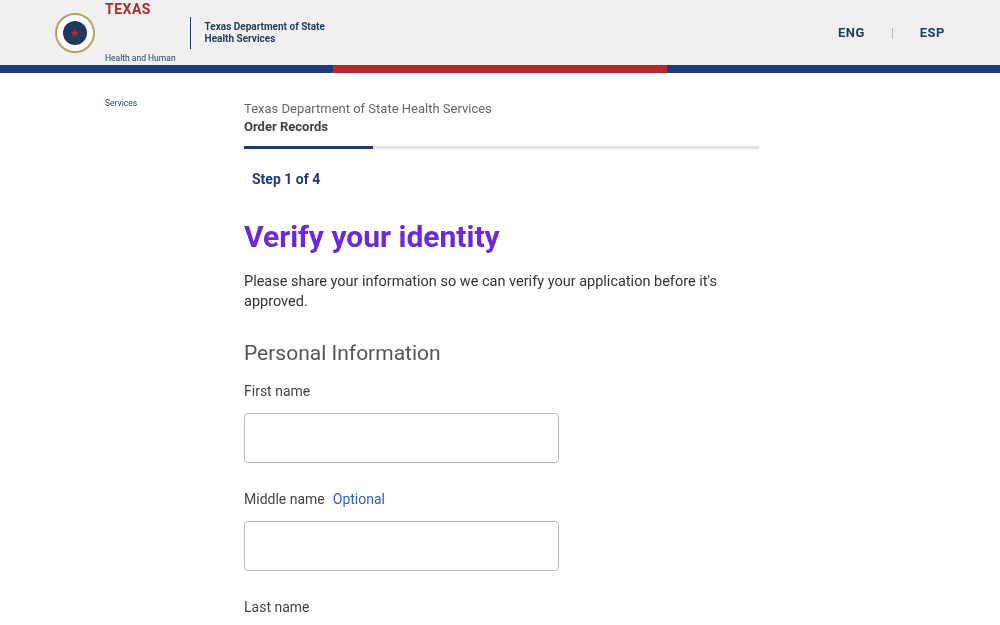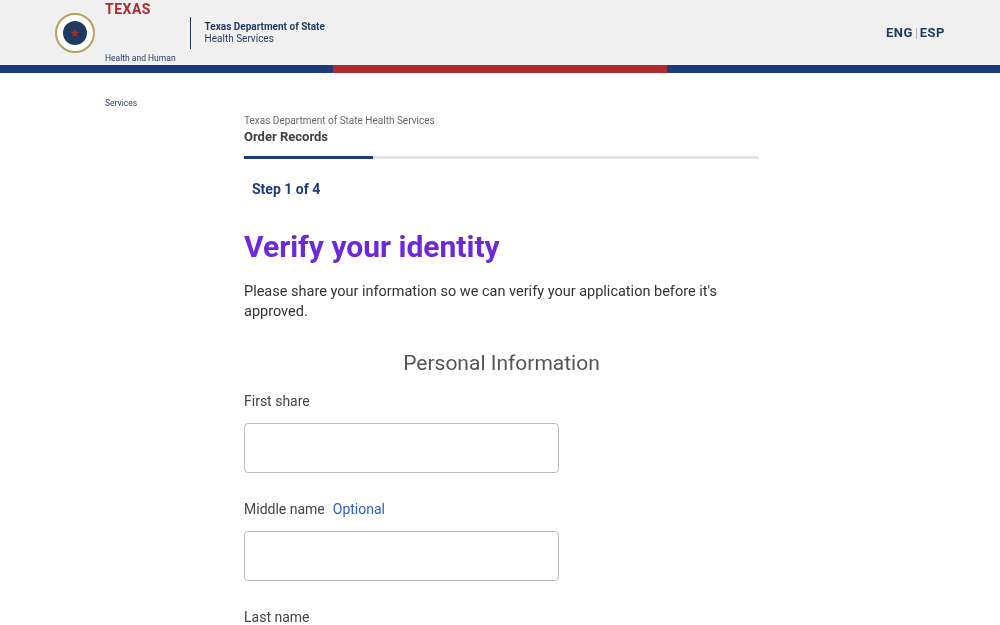--- a/index.html
+++ b/index.html
@@ -81,26 +81,26 @@
       line-height: 1.2;
     }
     .logo-dshs-line1 {
       color: #1e3a5f;
       font-size: 10px;
       font-weight: 700;
     }
     .logo-dshs-line2 {
       color: #1e3a5f;
       font-size: 10px;
-      font-weight: 400;
+      font-weight: 700;
     }
     .lang-toggle {
       display: flex;
       align-items: center;
-      gap: 2px;
+      gap: 26px;
       font-size: 13px;
       font-weight: 700;
       color: #1e3a5f;
     }
     .lang-option {
       cursor: pointer;
       letter-spacing: 0.5px;
     }
     .lang-separator {
       color: #999;
@@ -119,23 +119,22 @@
       flex: 1;
     }
     .content {
       max-width: 515px;
       margin: 0 auto;
       padding: 28px 0 0 0;
       margin-left: 244px;
     }
     .dept-label {
       color: #666;
-      font-size: 10px;
+      font-size: 13px;
       margin-bottom: 3px;
-      margin-top: 14px;
     }
     .order-records {
       color: #404040;
       font-size: 13px;
       font-weight: 700;
       margin-bottom: 12px;
     }
     .progress-bar {
       display: flex;
       height: 3px;
@@ -166,21 +165,20 @@
       color: #333;
       font-size: 14.5px;
       margin-bottom: 28px;
       line-height: 1.4;
     }
     .section-title {
       color: #555;
       font-size: 21px;
       font-weight: 400;
       margin-bottom: 18px;
-      text-align: center;
     }
     .form-field {
       margin-bottom: 28px;
     }
     .field-label {
       color: #444;
       font-size: 14px;
       margin-bottom: 14px;
       display: flex;
       gap: 8px;
@@ -242,21 +240,21 @@
 
   <div class="step-label">Step 1 of 4</div>
 
   <h1 class="page-title">Verify your identity</h1>
   <p class="page-description">Please share your information so we can verify your application before it's approved.</p>
 
   <h2 class="section-title">Personal Information</h2>
 
   <div class="form-field">
     <div class="field-label">
-      <span>First share</span>
+      <span>First name</span>
     </div>
     <input type="text" class="text-input" value="" style="">
   </div>
 
   <div class="form-field">
     <div class="field-label">
       <span>Middle name</span>
       <span class="optional-tag">Optional</span>
     </div>
     <input type="text" class="text-input" value="" style="">

